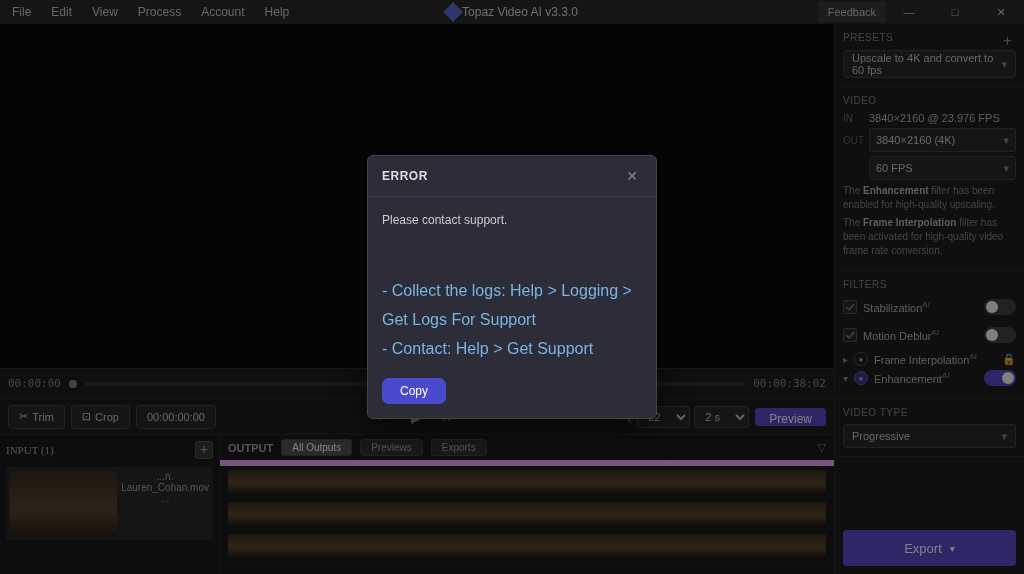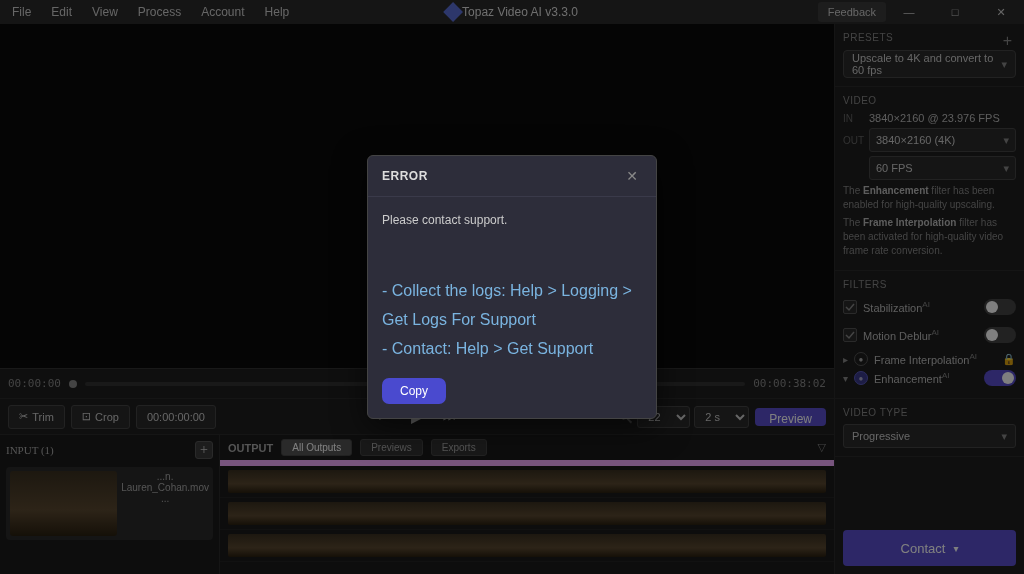--- a/index.html
+++ b/index.html
@@ -823,21 +823,21 @@
     <div class="right-section">
       <div class="section-label">VIDEO TYPE</div>
       <div class="video-type-select">
         <span>Progressive</span>
         <span style="color:#888;">▾</span>
       </div>
     </div>
 
     <div class="export-btn-row">
       <button class="export-btn">
-        <span>Contact</span>
+        <span>Export</span>
         <span style="font-size:10px;">▾</span>
       </button>
     </div>
   </div>
 </div>
 
 <div class="modal-overlay">
   <div class="modal">
     <div class="modal-header">
       <span class="modal-title">ERROR</span>

